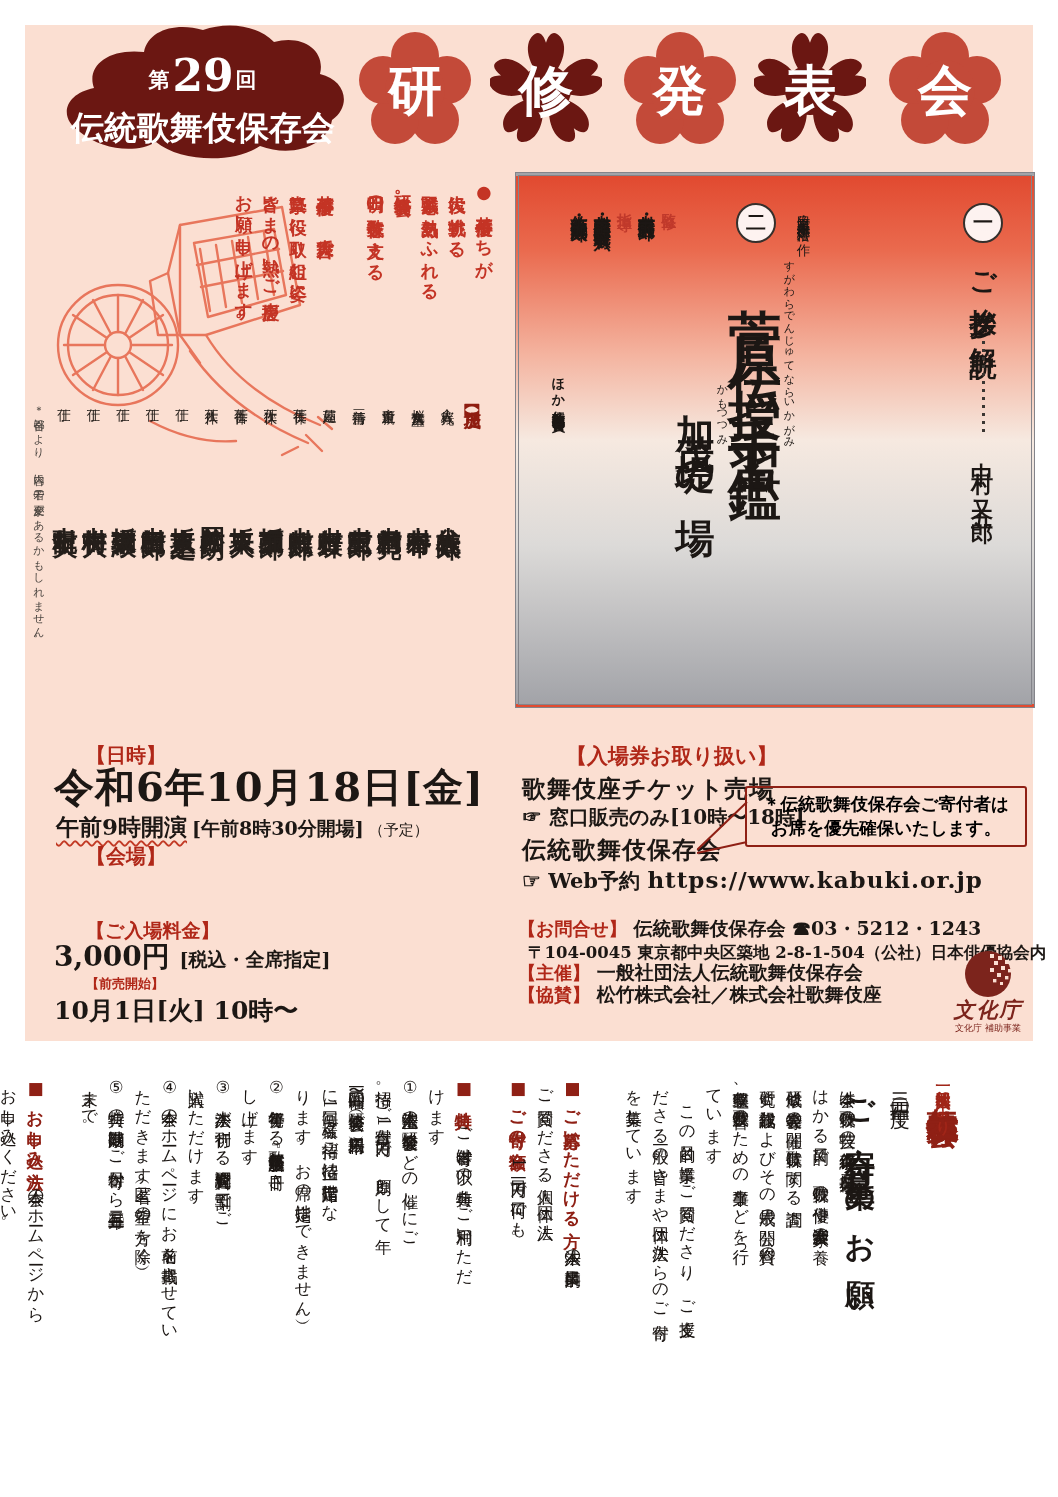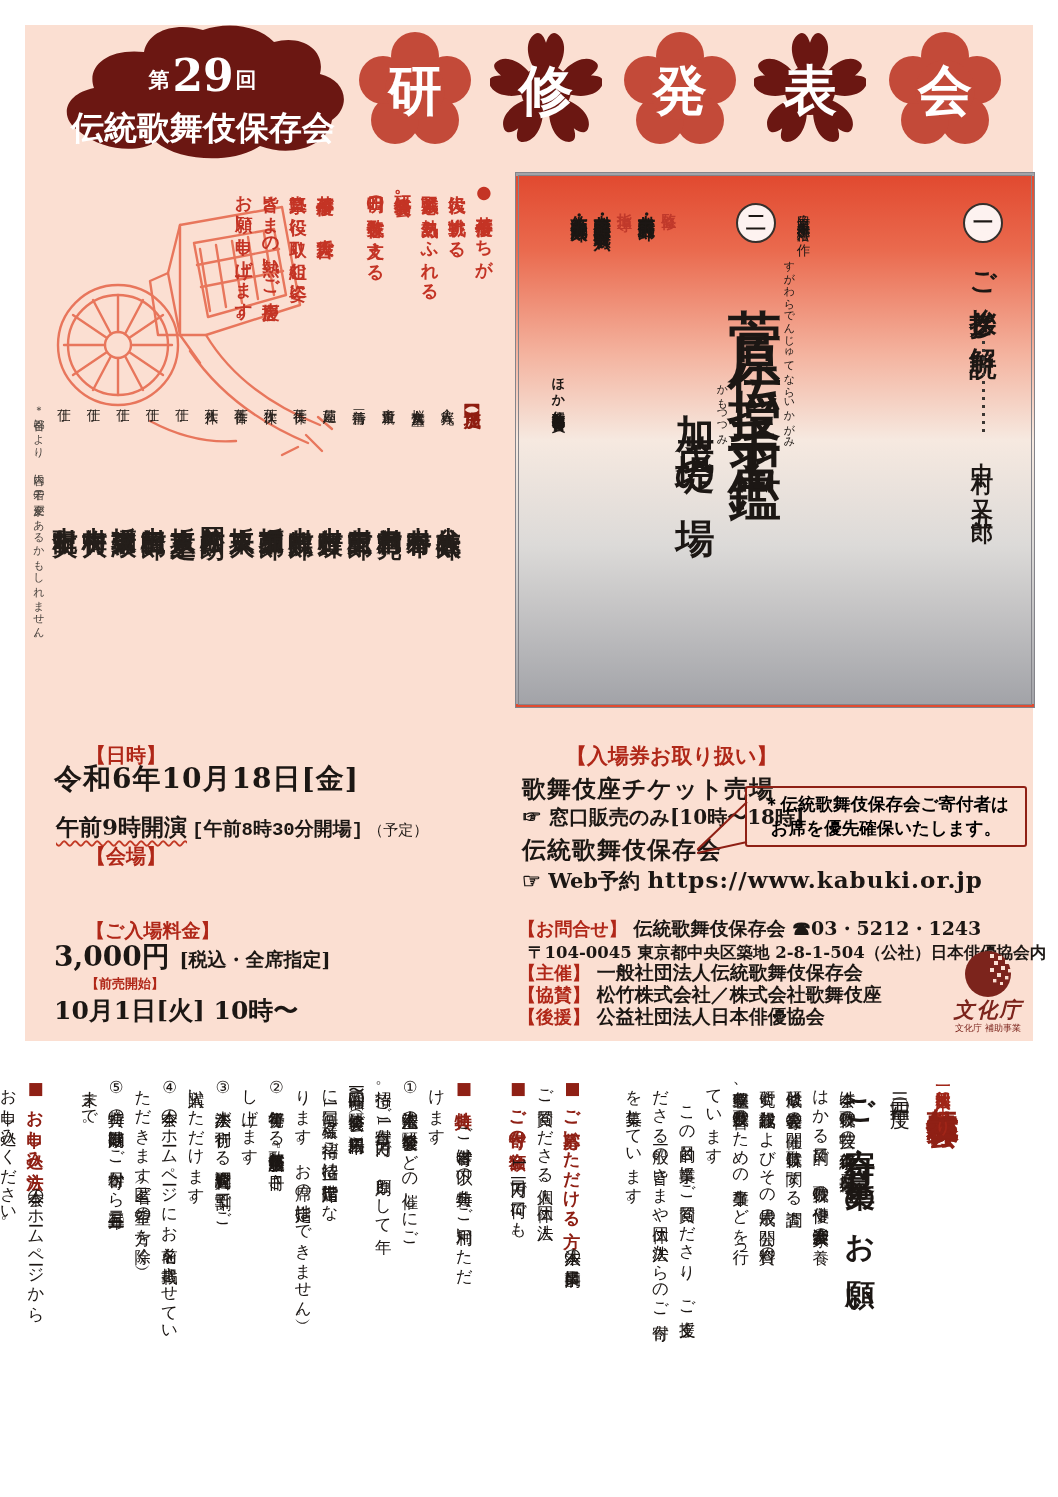--- a/index.html
+++ b/index.html
@@ -70,25 +70,25 @@
   .scene-col{display:block;padding-top:176px;font-size:39px;font-weight:bold;letter-spacing:9px;line-height:1.15;}
   #prog-credits{line-height:1.38;}
   .cred-label{display:block;font-family:var(--sans);font-weight:bold;font-size:15px;color:#c0392b;letter-spacing:2px;}
   .cred-names{display:block;font-size:17px;font-weight:bold;letter-spacing:1px;}
   .cred-others{display:block;font-size:13px;font-weight:bold;padding-top:168px;letter-spacing:1px;}
 
   
   .lbl{font-family:var(--sans);font-weight:bold;color:#b02718;font-size:20px;margin-left:48px;}
   .line{white-space:nowrap;}
   #dt-label{left:38px;top:742px;}
-  #dt-date{left:54px;top:760px;font-size:28px;font-weight:bold;letter-spacing:1px;}
+  #dt-date{left:54px;top:760px;font-size:40px;font-weight:bold;letter-spacing:1px;}
   #dt-time{left:56px;top:812px;}
   #dt-time .t1{font-size:23px;font-weight:bold;text-decoration:underline;
     text-decoration-style:wavy;text-decoration-color:#c23a25;text-decoration-thickness:2px;text-underline-offset:5px;}
-  #dt-time .t2{font-size:19px;font-weight:bold;font-family:Liberation Mono, monospace;}
+  #dt-time .t2{font-size:19px;font-weight:bold;}
   #dt-time .t3{font-size:15px;}
   #venue-label{left:38px;top:843px;}
   #venue{left:54px;top:860px;font-size:45px;font-weight:bold;letter-spacing:4px;}
   #price-label{left:38px;top:918px;font-size:19px;}
   #price{left:54px;top:938px;font-size:28px;font-weight:bold;}
   #price .note{font-size:19px;}
   #presale-label{left:38px;top:975px;font-size:13px;}
   #presale{left:54px;top:994px;font-size:25px;font-weight:bold;}
 
   #tix-label{left:518px;top:742px;font-size:21px;}
@@ -353,24 +353,20 @@
   </div>
   <div id="address-line" class="abs line">〒104-0045 東京都中央区築地 2-8-1-504（公社）日本俳優協会内</div>
   <div id="organizer-line" class="abs info-line">
     <span class="lbl2">【主催】</span>
     <span>一般社団法人伝統歌舞伎保存会</span>
   </div>
   <div id="sponsor-line" class="abs info-line">
     <span class="lbl2">【協賛】</span>
     <span>松竹株式会社／株式会社歌舞伎座</span>
   </div>
-  <div id="support-line" class="abs info-line">
-    <span class="lbl2">【後援】</span>
-    <span>公益社団法人日本俳優協会</span>
-  </div>
 
   <div id="bunka" class="abs">
     <svg width="92" height="50" viewBox="0 0 92 50">
       <circle cx="46" cy="26" r="23" fill="#7c241c"></circle>
       <g fill="#fbdfd2">
         <rect x="48" y="6" width="4" height="4"></rect>
           <rect x="56" y="8" width="4" height="4"></rect>
           <rect x="63" y="12" width="4" height="4"></rect>
         <rect x="52" y="13" width="4" height="4"></rect>
           <rect x="59" y="18" width="4" height="4"></rect>

